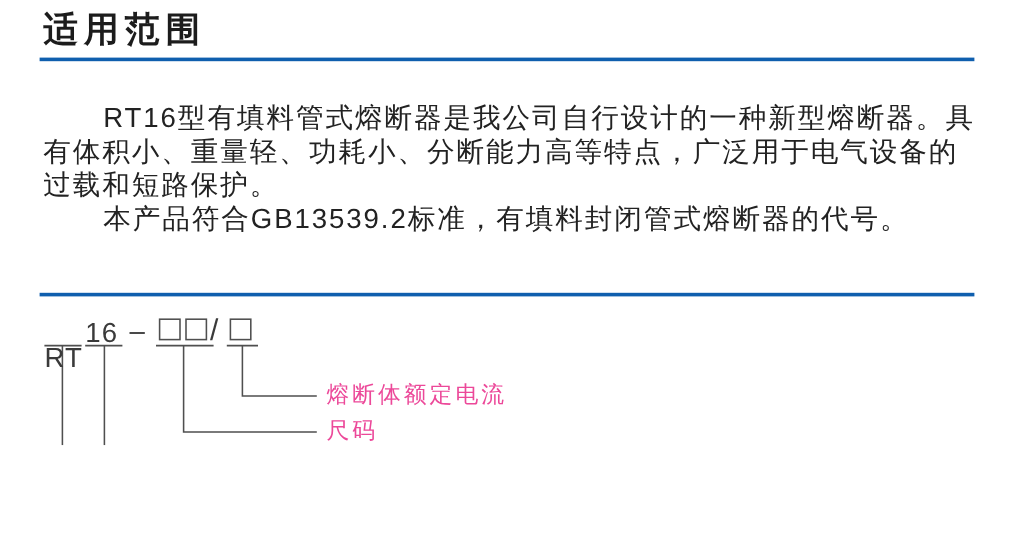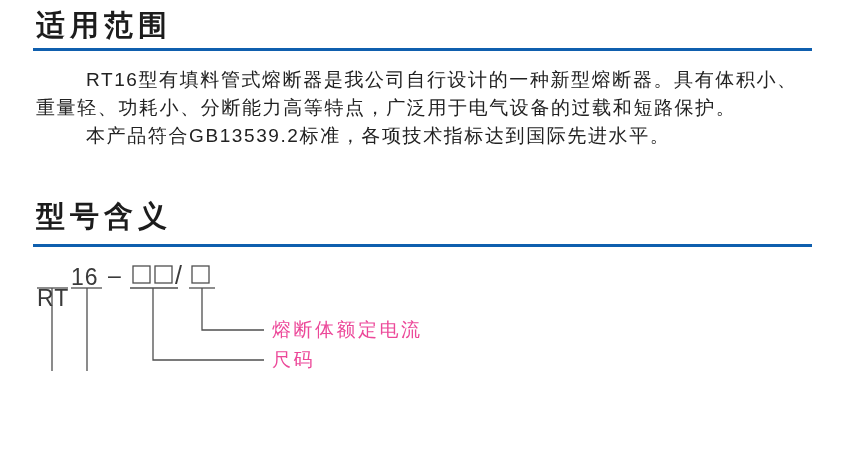--- a/index.html
+++ b/index.html
@@ -23,22 +23,22 @@
   }
   .title-1{top:8px;}
   .title-2{top:199px;}
   .accent-rule{
     position:absolute;left:33px;width:779px;height:3px;
     background:var(--accent);
   }
   .rule-1{top:48px;}
   .rule-2{top:244px;}
   .body-text{
-    position:absolute;left:36px;top:66px;width:782px;
-    font-size:19px;color:var(--ink);
+    position:absolute;left:36px;top:84px;width:782px;
+    font-size:23px;color:var(--ink);
     letter-spacing:1.6px;line-height:28px;
   }
   .body-text p{margin:0;text-indent:50px;}
   .diagram-svg{
     position:absolute;left:0;top:0;width:850px;height:463px;
     pointer-events:none;
   }
   .model-token{
     position:absolute;
     font-size:23px;color:#3a3a3a;letter-spacing:1px;line-height:1;
@@ -60,24 +60,23 @@
 </head>
 <body>
 
 <div class="page">
 
   <h1 class="section-title title-1">适用范围</h1>
   <div class="accent-rule rule-1"></div>
 
   <div class="body-text">
     <p>RT16型有填料管式熔断器是我公司自行设计的一种新型熔断器。具有体积小、重量轻、功耗小、分断能力高等特点，广泛用于电气设备的过载和短路保护。</p>
-    <p>本产品符合GB13539.2标准，各项技术指标达到国际先进水平。</p>
+    <p>本产品符合GB13539.2标准，有填料封闭管式熔断器的代号。</p>
   </div>
 
-  <h1 class="section-title title-2">型号含义</h1>
   <div class="accent-rule rule-2"></div>
 
   <svg class="diagram-svg" width="850" height="463" viewBox="0 0 463 463" preserveAspectRatio="none" style="width:850px;height:463px;" aria-hidden="true">
   </svg>
   <svg class="diagram-svg" width="850" height="463" viewBox="0 0 850 463">
     <g stroke="#4f4f4f" stroke-width="1.3" fill="none">
 
       <rect x="133" y="266" width="17" height="17"></rect>
       <rect x="155" y="266" width="17" height="17"></rect>
       <rect x="192" y="266" width="17" height="17"></rect>

